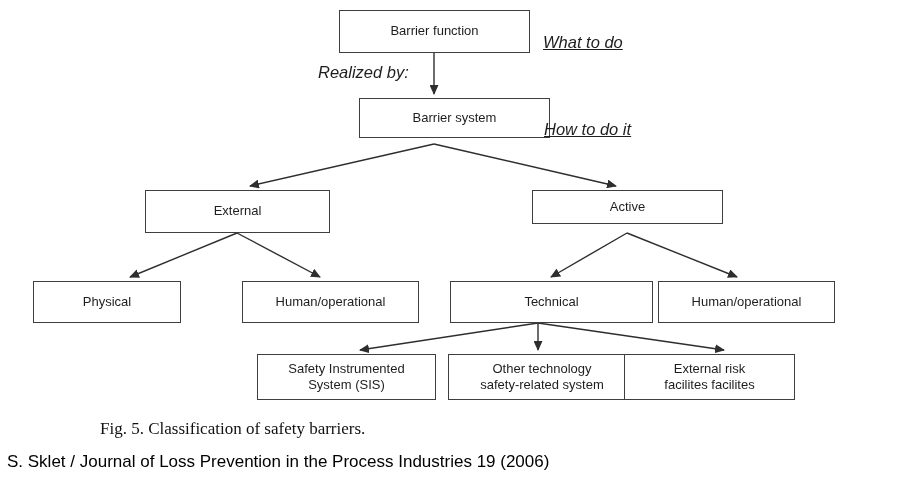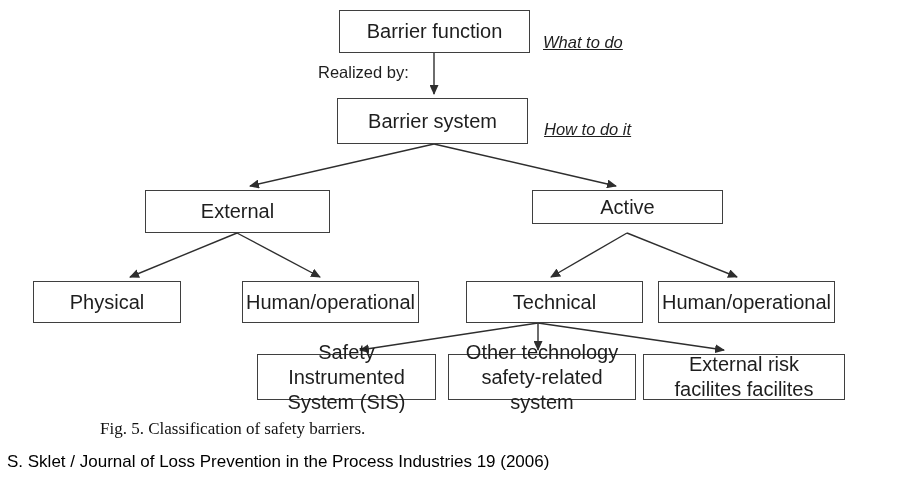--- a/index.html
+++ b/index.html
@@ -17,37 +17,38 @@
   .node {
     position: absolute;
     box-sizing: border-box;
     border: 1.5px solid #3f3f3f;
     background: #ffffff;
     display: flex;
     flex-direction: column;
     align-items: center;
     justify-content: center;
     text-align: center;
-    font-size: 20px;
+    font-size: 13px;
     line-height: 1.25;
     color: #1e1e1e;
   }
   .annotation {
     position: absolute;
     font-style: italic;
     font-size: 16.5px;
     color: #1e1e1e;
     white-space: nowrap;
     text-decoration: underline;
   }
   .plain-label {
     position: absolute;
     font-size: 16.5px;
     color: #1e1e1e;
     white-space: nowrap;
+    font-style: italic;
   }
   .caption {
     position: absolute;
     left: 100px;
     top: 419px;
     width: 670px;
     text-align: left;
     font-family: "Liberation Serif", serif;
     font-size: 17px;
     color: #111111;
@@ -89,21 +90,21 @@
     </svg>
 
     <div class="node" style="left:339px; top:10px; width:191px; height:43px">
       <span>Barrier function</span>
     </div>
 
     <div class="annotation" style="left:543px; top:33px">What to do</div>
 
     <div class="plain-label" style="left:318px; top:63px">Realized by:</div>
 
-    <div class="node" style="left:337px; top:98px; width:191px; height:46px">
+    <div class="node" style="left:359px; top:98px; width:191px; height:40px">
       <span>Barrier system</span>
     </div>
 
     <div class="annotation" style="left:544px; top:120px">How to do it</div>
 
     <div class="node" style="left:145px; top:190px; width:185px; height:43px">
       <span>External</span>
     </div>
 
     <div class="node" style="left:532px; top:190px; width:191px; height:34px">
@@ -111,39 +112,39 @@
     </div>
 
     <div class="node" style="left:33px; top:281px; width:148px; height:42px">
       <span>Physical</span>
     </div>
 
     <div class="node" style="left:242px; top:281px; width:177px; height:42px">
       <span>Human/operational</span>
     </div>
 
-    <div class="node" style="left:466px; top:281px; width:177px; height:42px">
+    <div class="node" style="left:450px; top:281px; width:203px; height:42px">
       <span>Technical</span>
     </div>
 
     <div class="node" style="left:658px; top:281px; width:177px; height:42px">
       <span>Human/operational</span>
     </div>
 
     <div class="node" style="left:257px; top:354px; width:179px; height:46px">
       <span>Safety Instrumented</span>
       <span>System (SIS)</span>
     </div>
 
     <div class="node" style="left:448px; top:354px; width:188px; height:46px">
       <span>Other technology</span>
       <span>safety-related system</span>
     </div>
 
-    <div class="node" style="left:643px; top:354px; width:202px; height:46px">
+    <div class="node" style="left:624px; top:354px; width:171px; height:46px">
       <span>External risk</span>
       <span>facilites facilites</span>
     </div>
 
   </div>
 
   <div class="caption">Fig. 5. Classification of safety barriers.</div>
 
   <div class="footer">S. Sklet / Journal of Loss Prevention in the Process Industries 19 (2006)</div>
 </div>

